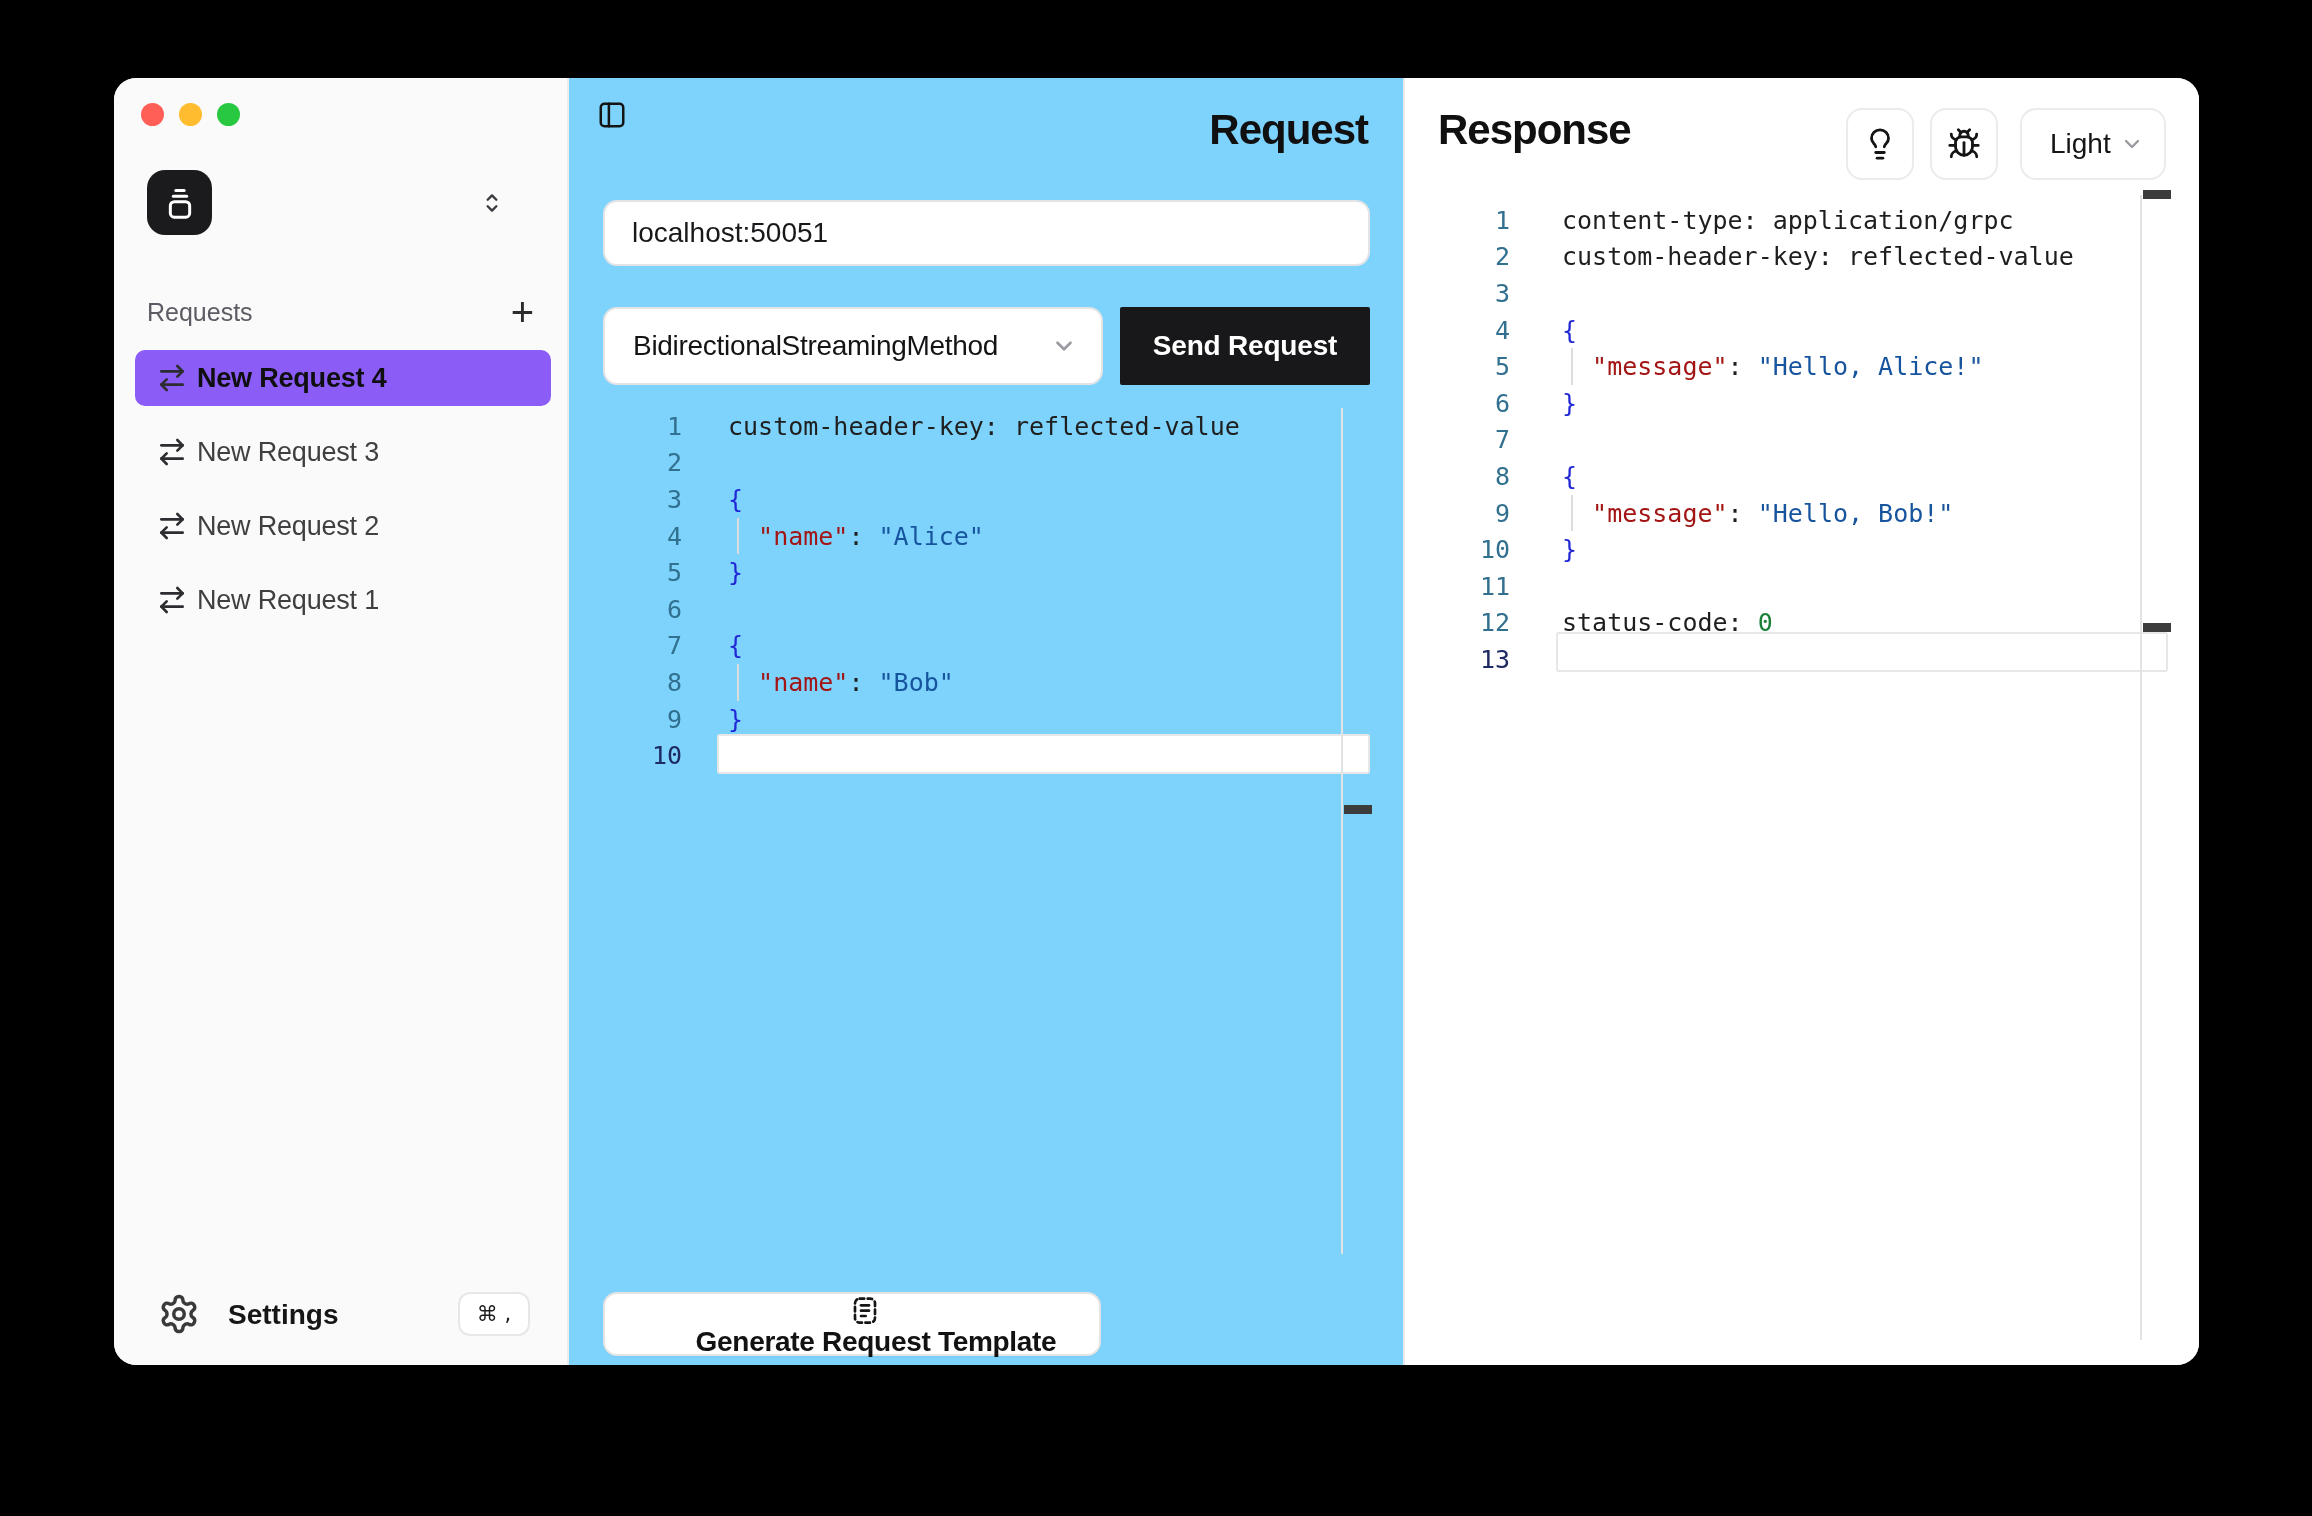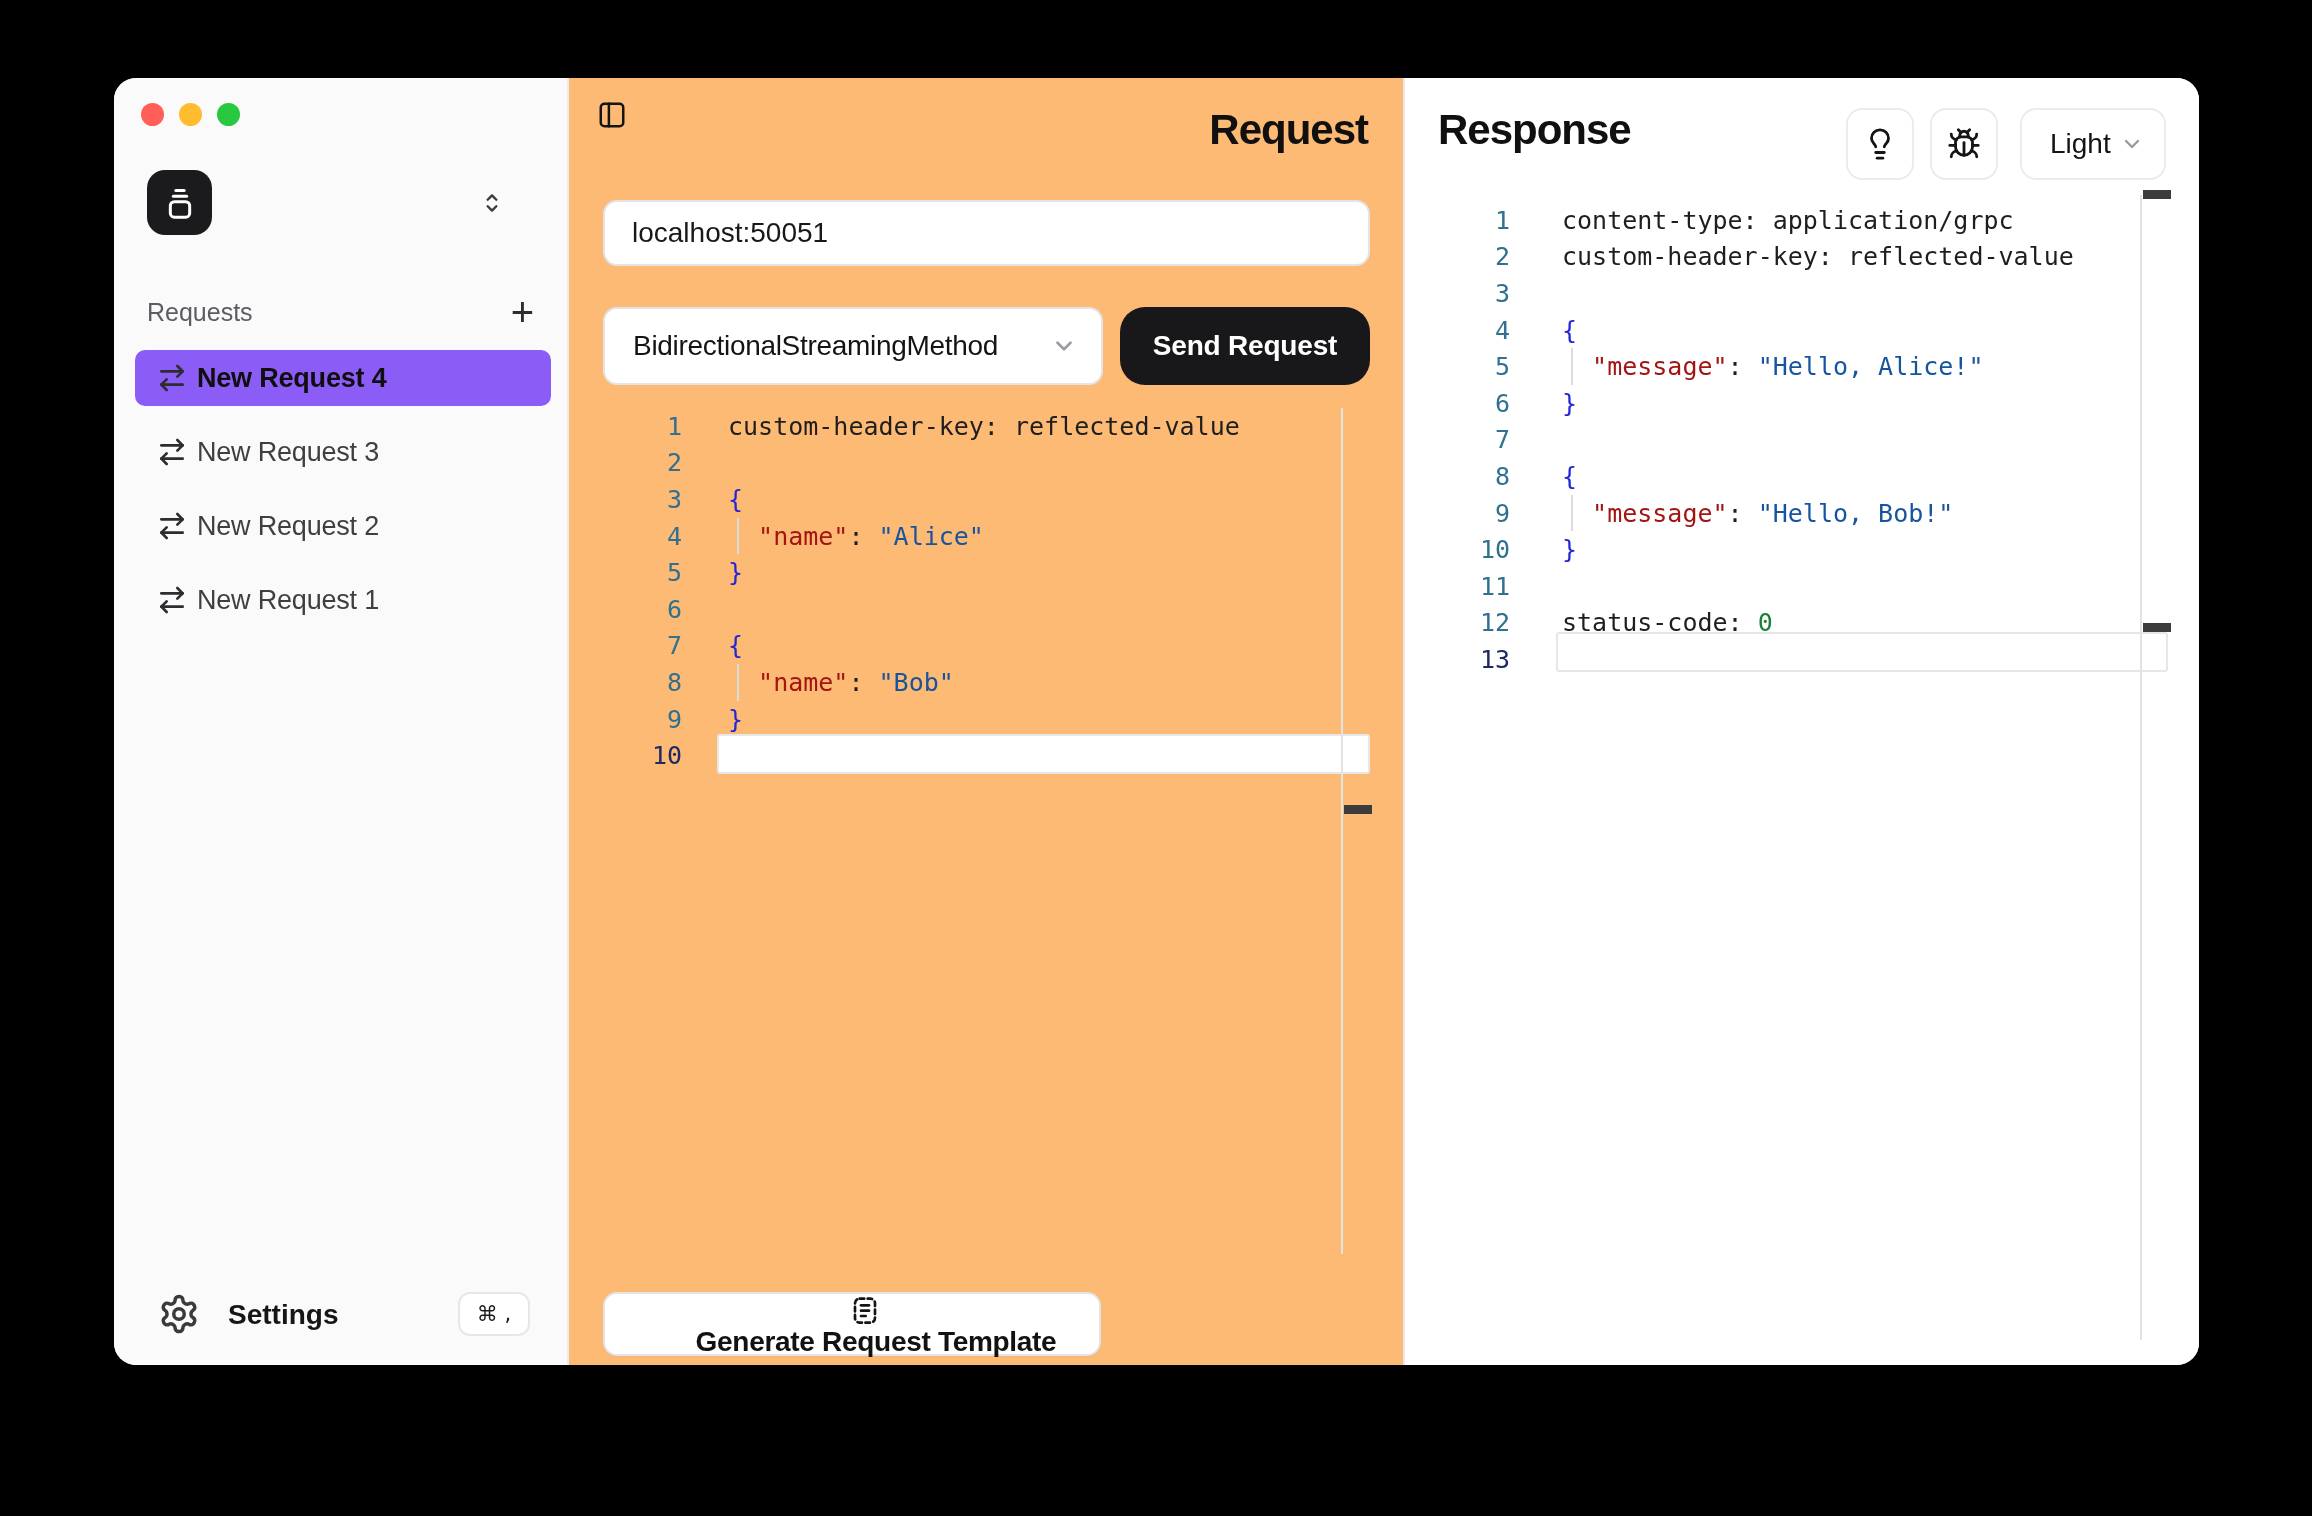--- a/index.html
+++ b/index.html
@@ -37,36 +37,36 @@
   .req-item.selected .lbl { font-weight:700; color:#0f0f0f; }
 
   .settings-row { position:absolute; left:0; bottom:19px; width:455px; height:60px; }
   .settings-gear { position:absolute; left:44px; top:7px; color:#3a3a3a; }
   .settings-lbl { position:absolute; left:114px; top:13px; font-size:28px; font-weight:700; color:#161616; }
   .kbd-pill { position:absolute; left:344px; top:6px; width:72px; height:44px; border:2px solid #e7e7e7;
               border-radius:12px; background:#fff; display:flex; align-items:center; justify-content:center;
               font-family:"DejaVu Sans", sans-serif; font-size:21px; color:#1c1c1c; }
 
   
-  .mid { position:relative; width:836px; flex:0 0 836px; border-right:2px solid #e9e9e9; background:#fdba74; }
+  .mid { position:relative; width:836px; flex:0 0 836px; border-right:2px solid #e9e9e9; background:#7dd3fc; }
   .toggle-btn { position:absolute; left:28px; top:22px; color:#141414; cursor:default; }
   .panel-title { position:absolute; top:28px; font-size:42px; font-weight:700; color:#101010; letter-spacing:-1px; }
   .mid .panel-title { right:35px; }
 
   .url-input { position:absolute; left:34px; top:122px; width:767px; height:66px; border:2px solid #e4e4e6;
                border-radius:14px; background:#fff; display:flex; align-items:center; padding-left:27px;
                font-size:28px; color:#18181b;text-align:center; }
 
   .method-dd { position:absolute; left:34px; top:229px; width:500px; height:78px; border:2px solid #e4e4e6;
                border-radius:14px; background:#fff; display:flex; align-items:center; padding:0 24px 0 28px;
                font-size:28px; color:#141417; letter-spacing:-0.3px;gap:20px; }
   .method-dd .chev { margin-left:auto; color:#9a9aa2; display:flex; }
 
   .send-btn { position:absolute; left:551px; top:229px; width:250px; height:78px; background:#18181b; color:#fff;
-              border-radius:25px; display:flex; align-items:center; justify-content:center;
+              border-radius:2px; display:flex; align-items:center; justify-content:center;
               font-size:28px; font-weight:700; letter-spacing:-0.2px; }
 
   
   .editor { position:absolute; left:0; right:0; font-family:"DejaVu Sans Mono", monospace; font-size:25px; }
   .line { position:relative; height:36.6px; display:flex; align-items:center; white-space:pre; }
   .ln { text-align:right; color:#31708f; flex:0 0 auto; }
   .ln.active { color:#1e2a62; }
   .mid .ln { width:113px; }
   .rp  .ln { width:105px; }
   .mid .code { padding-left:46px; }

